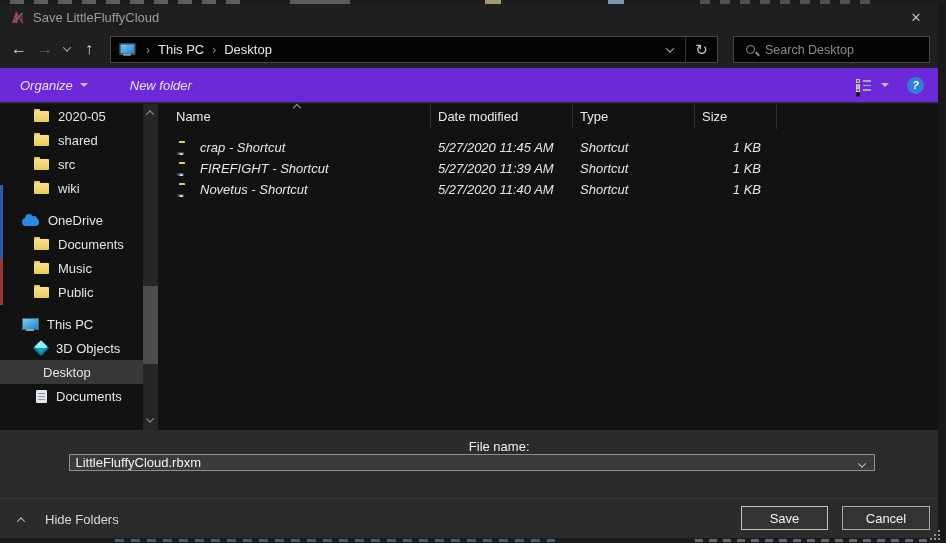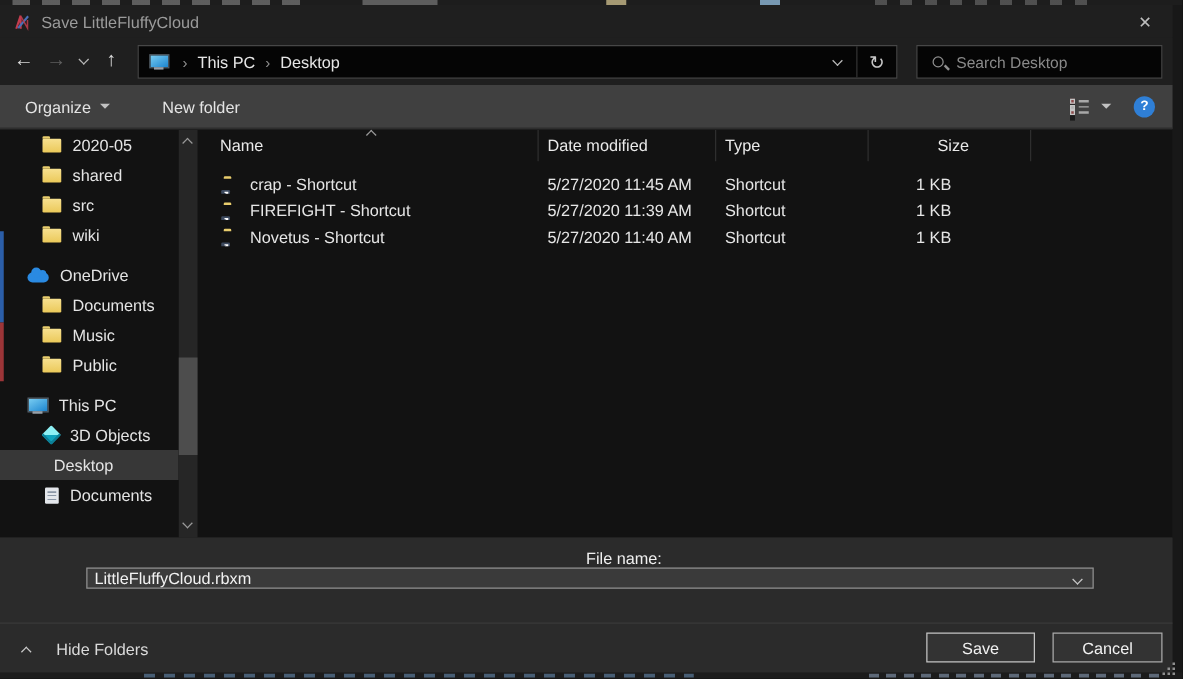--- a/index.html
+++ b/index.html
@@ -47,22 +47,22 @@
   .searchbox { position:absolute; left:733px; top:6px; width:197px; height:27px; background:#050505;
     border:1px solid #474747; display:flex; align-items:center; padding-left:12px; }
   .i-search { position:relative; width:9px; height:9px; border:1.5px solid #8f8f8f; border-radius:50%; flex:none; }
   .i-search::after { content:''; position:absolute; width:1.5px; height:5px; background:#8f8f8f;
     left:8px; top:7px; transform:rotate(-45deg); transform-origin:top left; }
   .searchbox input { background:transparent; border:none; outline:none; color:#d8d8d8;
     font-size:12.5px; margin-left:10px; width:150px; font-family:"Liberation Sans", sans-serif; }
   .searchbox input::placeholder { color:#8a8a8a; }
 
   
-  .toolbar { position:absolute; left:0; top:64px; width:100%; height:35px; background:#404040;
-    border-bottom:1px solid #2d2d2d; display:flex; align-items:center; }
+  .toolbar { position:absolute; left:0; top:64px; width:100%; height:35px; background:#6d28d9;
+    border-bottom:1px solid #2d2d2d; display:flex; align-items:center;font-style:italic; }
   .tool-btn { display:flex; align-items:center; gap:7px; color:#e4e4e4; font-size:13px; padding:0 12px; height:100%; }
   .tri-down { width:0; height:0; border-left:4px solid transparent; border-right:4px solid transparent;
     border-top:4px solid #c2c2c2; }
   .toolbar-right { position:absolute; right:14px; top:0; height:100%; display:flex; align-items:center; gap:14px; }
   .i-view { position:relative; width:15px; height:12px; }
   .i-view .sq { position:absolute; left:0; top:0; width:4px; height:4px; border:1px solid #c4c4c4;
     background:#8d4a4a; box-shadow:0 4.5px 0 0 #1b1b1b; }
   .i-view .sq2 { top:4.5px; background:#b0b0b0; }
   .i-view .sq3 { top:9px; background:#8d4a4a; }
   .i-view .ln { position:absolute; left:7px; width:8px; height:1.5px; background:#a8a8a8; }
@@ -105,26 +105,26 @@
     background:repeating-linear-gradient(#8b97a6 0 1px, transparent 1px 3px); }
 
   
   .filearea { position:relative; flex:1; height:100%; }
   .cols { position:relative; display:flex; height:25px; align-items:center; }
   .col { color:#eaeaea; font-size:13px; height:100%; display:flex; align-items:center;
     border-right:1px solid #2e2e2e; padding-left:7px; }
   .col.c-name { width:273px; padding-left:18px; }
   .col.c-date { width:142px; }
   .col.c-type { width:122px; }
-  .col.c-size { width:82px;margin-left:48px; }
+  .col.c-size { width:82px; }
   .sort-up { position:absolute; left:136px; top:1px; width:6px; height:6px;
     border-right:1.3px solid #9a9a9a; border-bottom:1.3px solid #9a9a9a; transform:rotate(-135deg); }
   .rows { position:absolute; left:0; top:33px; width:100%; }
   .frow { display:flex; height:21px; align-items:center; color:#e6e6e6; font-size:13px; }
-  .cell { white-space:nowrap; overflow:hidden; }
+  .cell { white-space:nowrap; overflow:hidden;font-style:italic; }
   .cell.name { width:273px; padding-left:42px; position:relative; }
   .cell.date { width:142px; padding-left:7px; }
   .cell.type { width:122px; padding-left:7px; }
   .cell.size { width:82px; padding-right:16px; text-align:right; }
   .file-ic { position:absolute; left:21px; top:3px; width:15px; height:13px; }
   .file-ic .i-folder { width:14px; height:11px; }
   .badge { position:absolute; left:-2px; bottom:-3px; width:7px; height:7px; background:#3d4a5f;
     border-radius:1px; display:flex; align-items:center; justify-content:center; }
 
   

